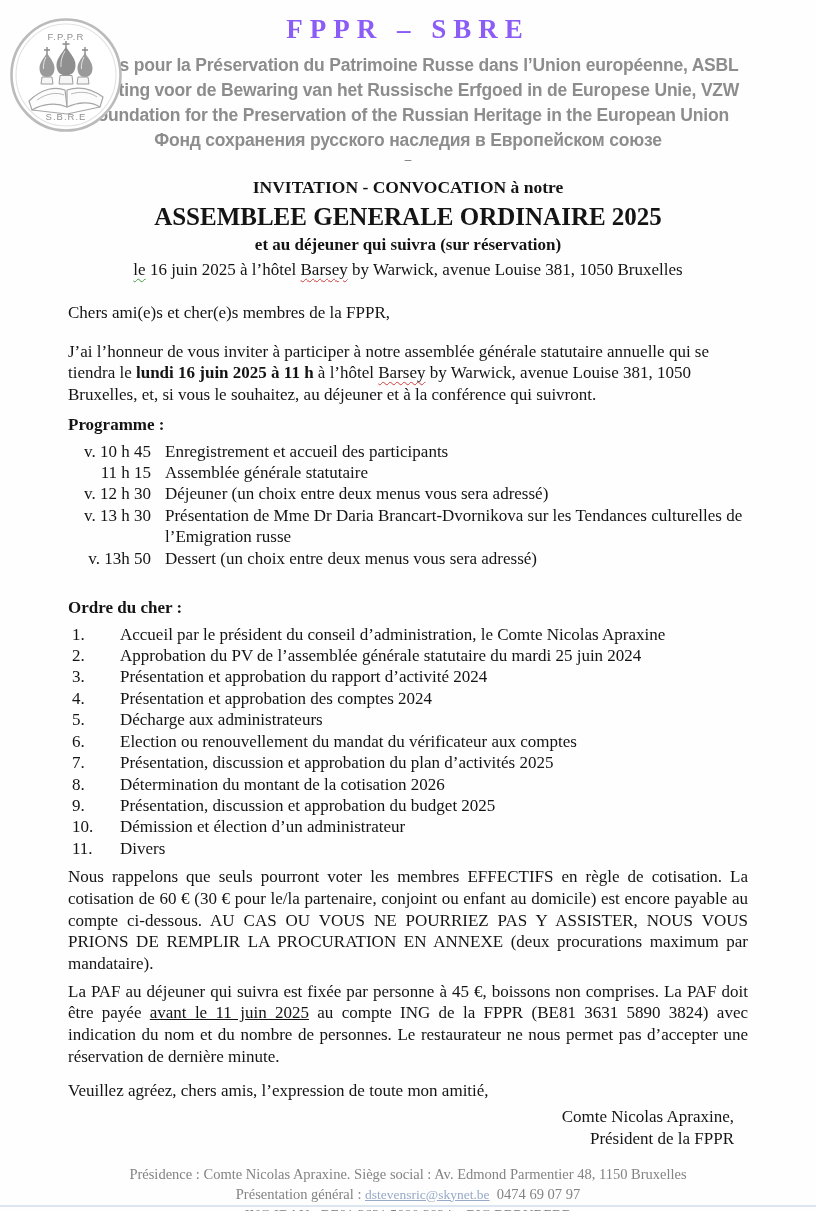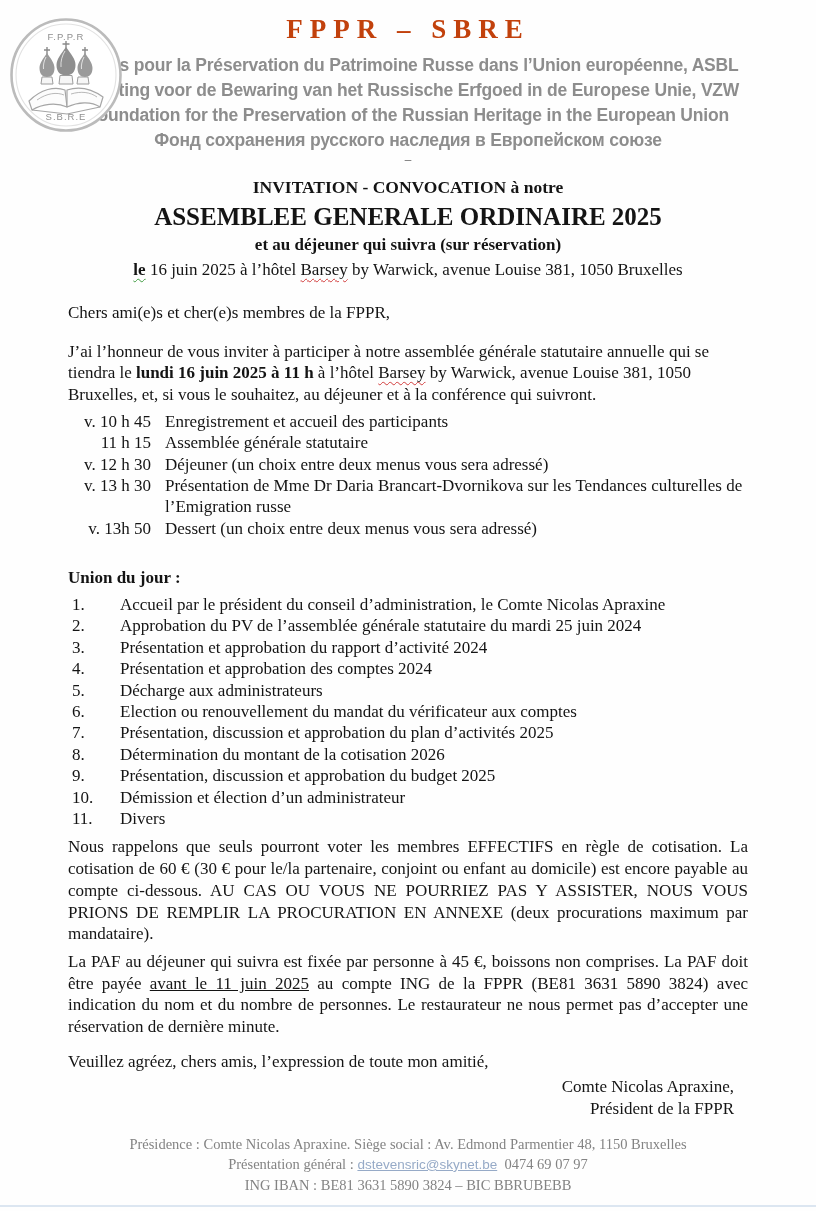--- a/index.html
+++ b/index.html
@@ -6,21 +6,21 @@
   .page {
     position:relative; width:816px; height:1211px; margin:0 auto;
     background:#fefefe; overflow:hidden;
     font-family:"Liberation Serif", serif; color:#141414;
   }
 
   
   .letterhead { text-align:center; }
   .lh-title {
     padding-top:15px; font-size:27px; font-weight:bold;
-    letter-spacing:7px; color:#c2410c; line-height:28px;
+    letter-spacing:7px; color:#8b5cf6; line-height:28px;
   }
   .org-lines {
     margin-top:10px;
     font-family:"Liberation Sans", sans-serif; font-weight:bold;
     font-size:17.5px; line-height:25px; color:#8d8d8d; letter-spacing:-0.2px;
   }
   .divider-dash { margin-top:1px; font-size:13px; color:#444; line-height:10px; }
 
   .logo {
     position:absolute; left:9px; top:17px; width:114px; height:116px;
@@ -55,29 +55,29 @@
   .para-vote { margin-top:7px; text-align:justify; }
   .para-paf  { margin-top:6px; text-align:justify; }
   .closing   { margin-top:13px; }
   .signature { width:max-content; margin:4px 14px 0 auto; text-align:right; }
 
   .b { font-weight:bold; }
   .u { text-decoration:underline; }
   .sp-red   { text-decoration-line:underline; text-decoration-style:wavy;
               text-decoration-color:#d23c3c; text-decoration-thickness:1px; text-underline-offset:3px;margin-top:36px; }
   .sp-green { text-decoration-line:underline; text-decoration-style:wavy;
-              text-decoration-color:#3e9b40; text-decoration-thickness:1px; text-underline-offset:3px;font-weight:bold; }
+              text-decoration-color:#3e9b40; text-decoration-thickness:1px; text-underline-offset:3px; }
 
   
   .footer {
     margin-top:14px; text-align:center;
     font-size:14.5px; line-height:20px; color:#838383;
   }
   .email-link {
-    color:#96aac7; font-family:Liberation Sans, sans-serif;
+    color:#96aac7; font-family:Liberation Serif, serif;
     font-size:13.5px; text-decoration:underline; cursor:pointer;
   }
   .bottom-rule {
     position:absolute; left:0; right:0; bottom:4px; height:2px; background:#dce6f1;
   }
 </style>
 </head>
 <body>
 
 <div class="page">
@@ -131,20 +131,21 @@
     <div class="inv-line3">et au déjeuner qui suivra (sur réservation)</div>
     <div class="inv-line4"><span class="sp-green">le</span><span> 16 juin 2025 à l’hôtel </span><span class="sp-red">Barsey</span><span> by Warwick, avenue Louise 381, 1050 Bruxelles</span></div>
   </div>
 
   <div class="letter">
 
     <div class="salutation">Chers ami(e)s et cher(e)s membres de la FPPR,</div>
 
     <div class="para-invite"><span>J’ai l’honneur de vous inviter à participer à notre assemblée générale statutaire annuelle qui se tiendra le </span><span class="b">lundi 16 juin 2025 à 11 h</span><span> à l’hôtel </span><span class="sp-red">Barsey</span><span> by Warwick, avenue Louise 381, 1050 Bruxelles, et, si vous le souhaitez, au déjeuner et à la conférence qui suivront.</span></div>
 
+    <div class="heading prog-heading">Programme :</div>
     <div class="prog-list">
       <div class="prog-row">
         <span class="prog-time">v. 10 h 45</span>
         <span class="prog-text">Enregistrement et accueil des participants</span>
       </div>
       <div class="prog-row">
         <span class="prog-time">11 h 15</span>
         <span class="prog-text">Assemblée générale statutaire</span>
       </div>
       <div class="prog-row">
@@ -154,21 +155,21 @@
       <div class="prog-row">
         <span class="prog-time">v. 13 h 30</span>
         <span class="prog-text">Présentation de Mme Dr Daria Brancart-Dvornikova sur les Tendances culturelles de l’Emigration russe</span>
       </div>
       <div class="prog-row">
         <span class="prog-time">v. 13h 50</span>
         <span class="prog-text">Dessert (un choix entre deux menus vous sera adressé)</span>
       </div>
     </div>
 
-    <div class="heading agenda-heading">Union du jour :</div>
+    <div class="heading agenda-heading">Ordre du cher :</div>
     <div class="agenda-list">
       <div class="agenda-row">
         <span class="agenda-num">1.</span>
         <span class="agenda-text">Accueil par le président du conseil d’administration, le Comte Nicolas Apraxine</span>
       </div>
       <div class="agenda-row">
         <span class="agenda-num">2.</span>
         <span class="agenda-text">Approbation du PV de l’assemblée générale statutaire du mardi 25 juin 2024</span>
       </div>
       <div class="agenda-row">

